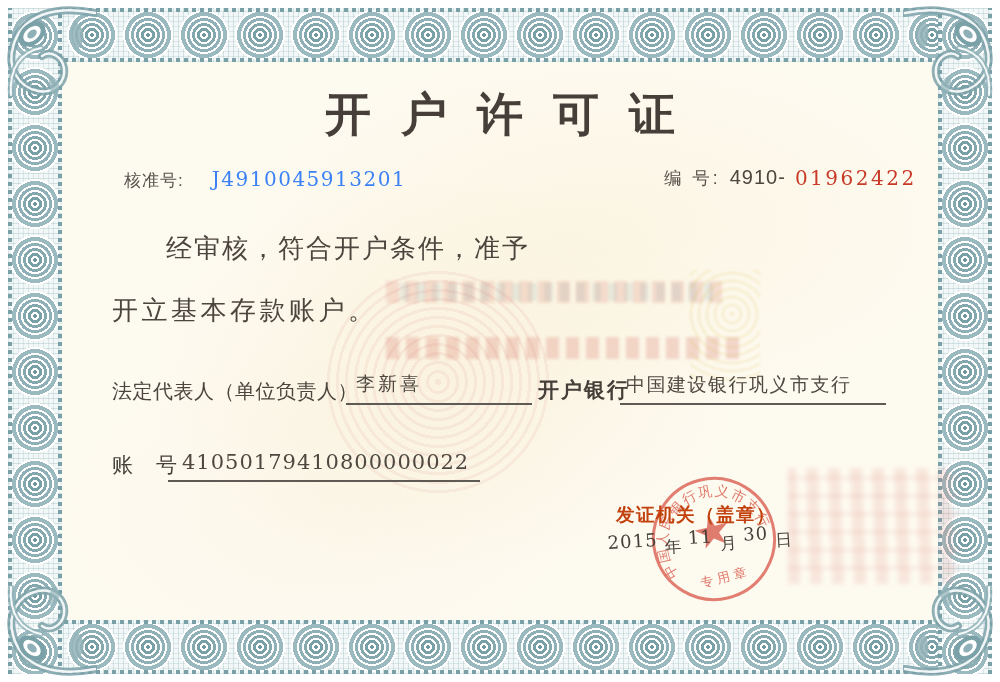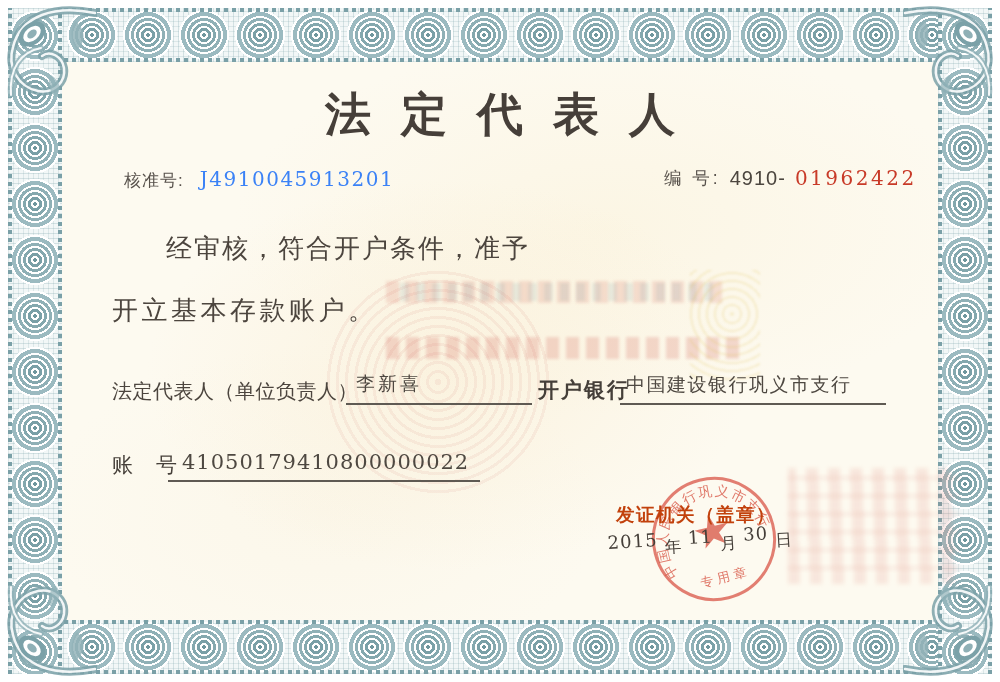--- a/index.html
+++ b/index.html
@@ -99,25 +99,25 @@
     filter:blur(1px);
   }
   
   .txt{position:absolute;z-index:4;}
   .title{
     left:0;width:100%;top:84px;text-align:center;
     font-family:"DejaVu Serif","Liberation Serif",serif;font-weight:700;
     font-size:46px;letter-spacing:30px;padding-left:30px;box-sizing:border-box;
     color:#463f39;
   }
-  .approval{left:124px;top:167px;display:flex;align-items:baseline;gap:16px;}
+  .approval{left:124px;top:167px;display:flex;align-items:baseline;gap:28px;}
   .lab{font-size:17px;color:#57514b;letter-spacing:1px;}
   .serifv{font-family:"DejaVu Serif","Liberation Serif",serif;color:#3b82f6;}
   .approval .serifv{font-size:20px;letter-spacing:1.5px;}
-  .serialrow{left:664px;top:166px;display:flex;align-items:center;gap:9px;}
+  .serialrow{left:664px;top:166px;display:flex;align-items:flex-start;gap:9px;}
   .serialrow .lab{font-size:17.5px;letter-spacing:3px;}
   .serialrow .prefix{font-size:20px;color:#4c463f;letter-spacing:1px;}
   .serial-red{font-family:"DejaVu Serif","Liberation Serif",serif;font-size:20px;letter-spacing:2.5px;color:#c83a28;}
   .line1{left:166px;top:231px;display:flex;align-items:flex-end;}
   .t-big{font-size:26px;color:#4c453e;letter-spacing:2px;white-space:nowrap;padding-bottom:5px;}
   .cell{border-bottom:2px solid #5f5a53;display:flex;align-items:flex-end;box-sizing:border-box;}
   .company-cell{width:370px;padding:0 4px 7px 8px;}
   .company-cell span{font-family:"DejaVu Serif","Liberation Serif",serif;font-size:19px;letter-spacing:2.5px;color:#4e4841;white-space:nowrap;}
   .suffix{}
   .line2{left:112px;top:293px;font-size:26px;letter-spacing:3.5px;color:#4c453e;}
@@ -227,21 +227,21 @@
     </svg>
   </div>
 
   <div class="wm wm-rosette"></div>
   <div class="wm wm-band1"></div>
   <div class="wm wm-band1b"></div>
   <div class="wm wm-band2"></div>
   <div class="wm wm-red-br"></div>
   <div class="wm wm-yellow"></div>
 
-  <div class="txt title">法定代表人</div>
+  <div class="txt title">开户许可证</div>
 
   <div class="txt approval">
     <span class="lab">核准号:</span>
     <span class="serifv">J4910045913201</span>
   </div>
 
   <div class="txt serialrow">
     <span class="lab">编 号:</span>
     <span class="prefix">4910-</span>
     <span class="serial-red">01962422</span>

